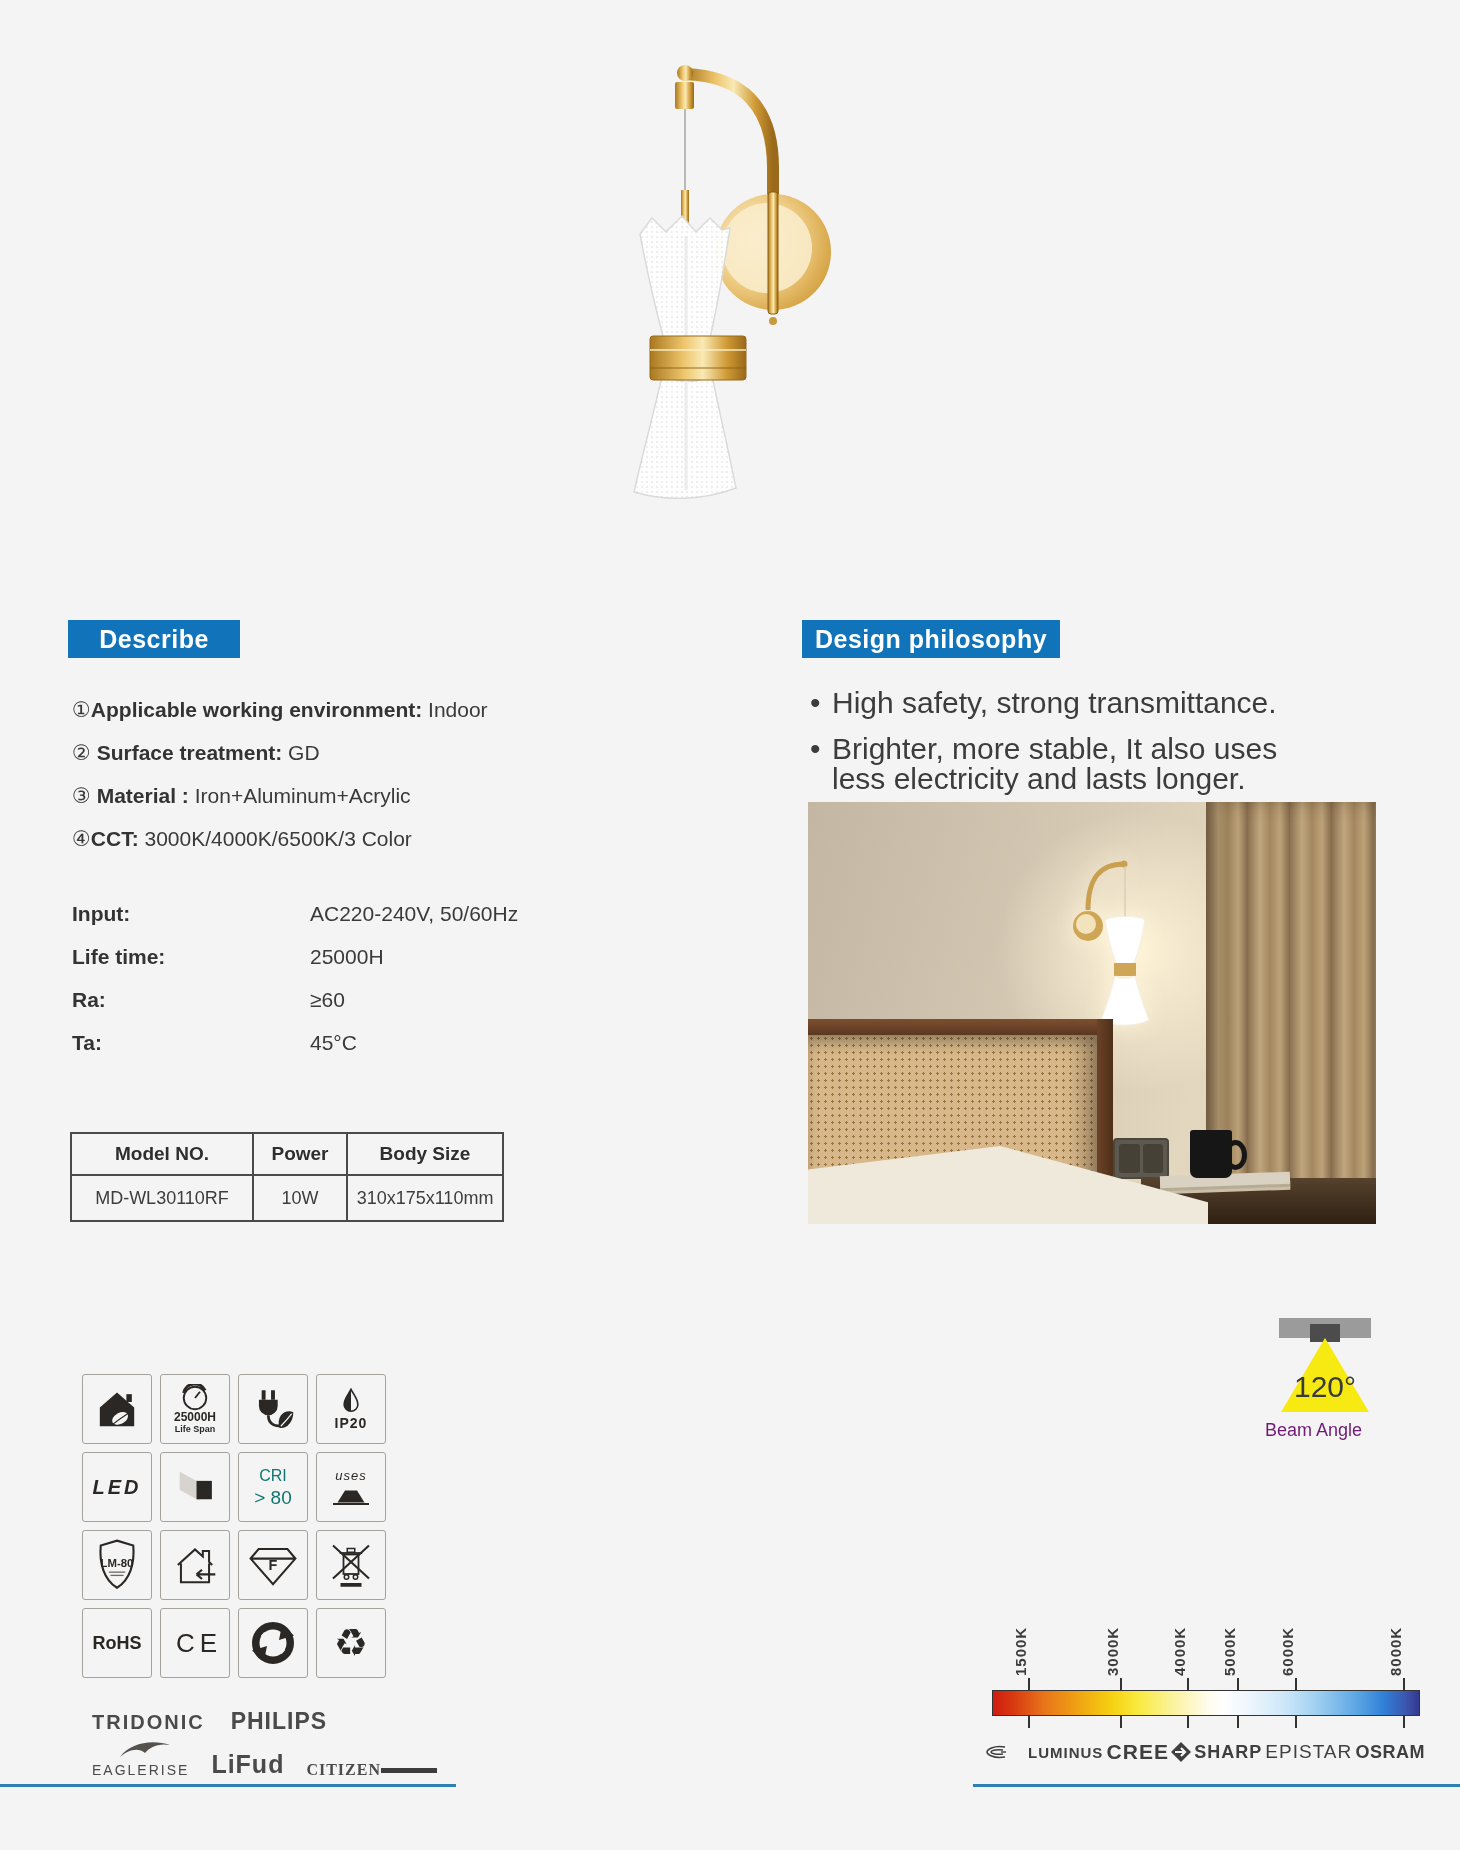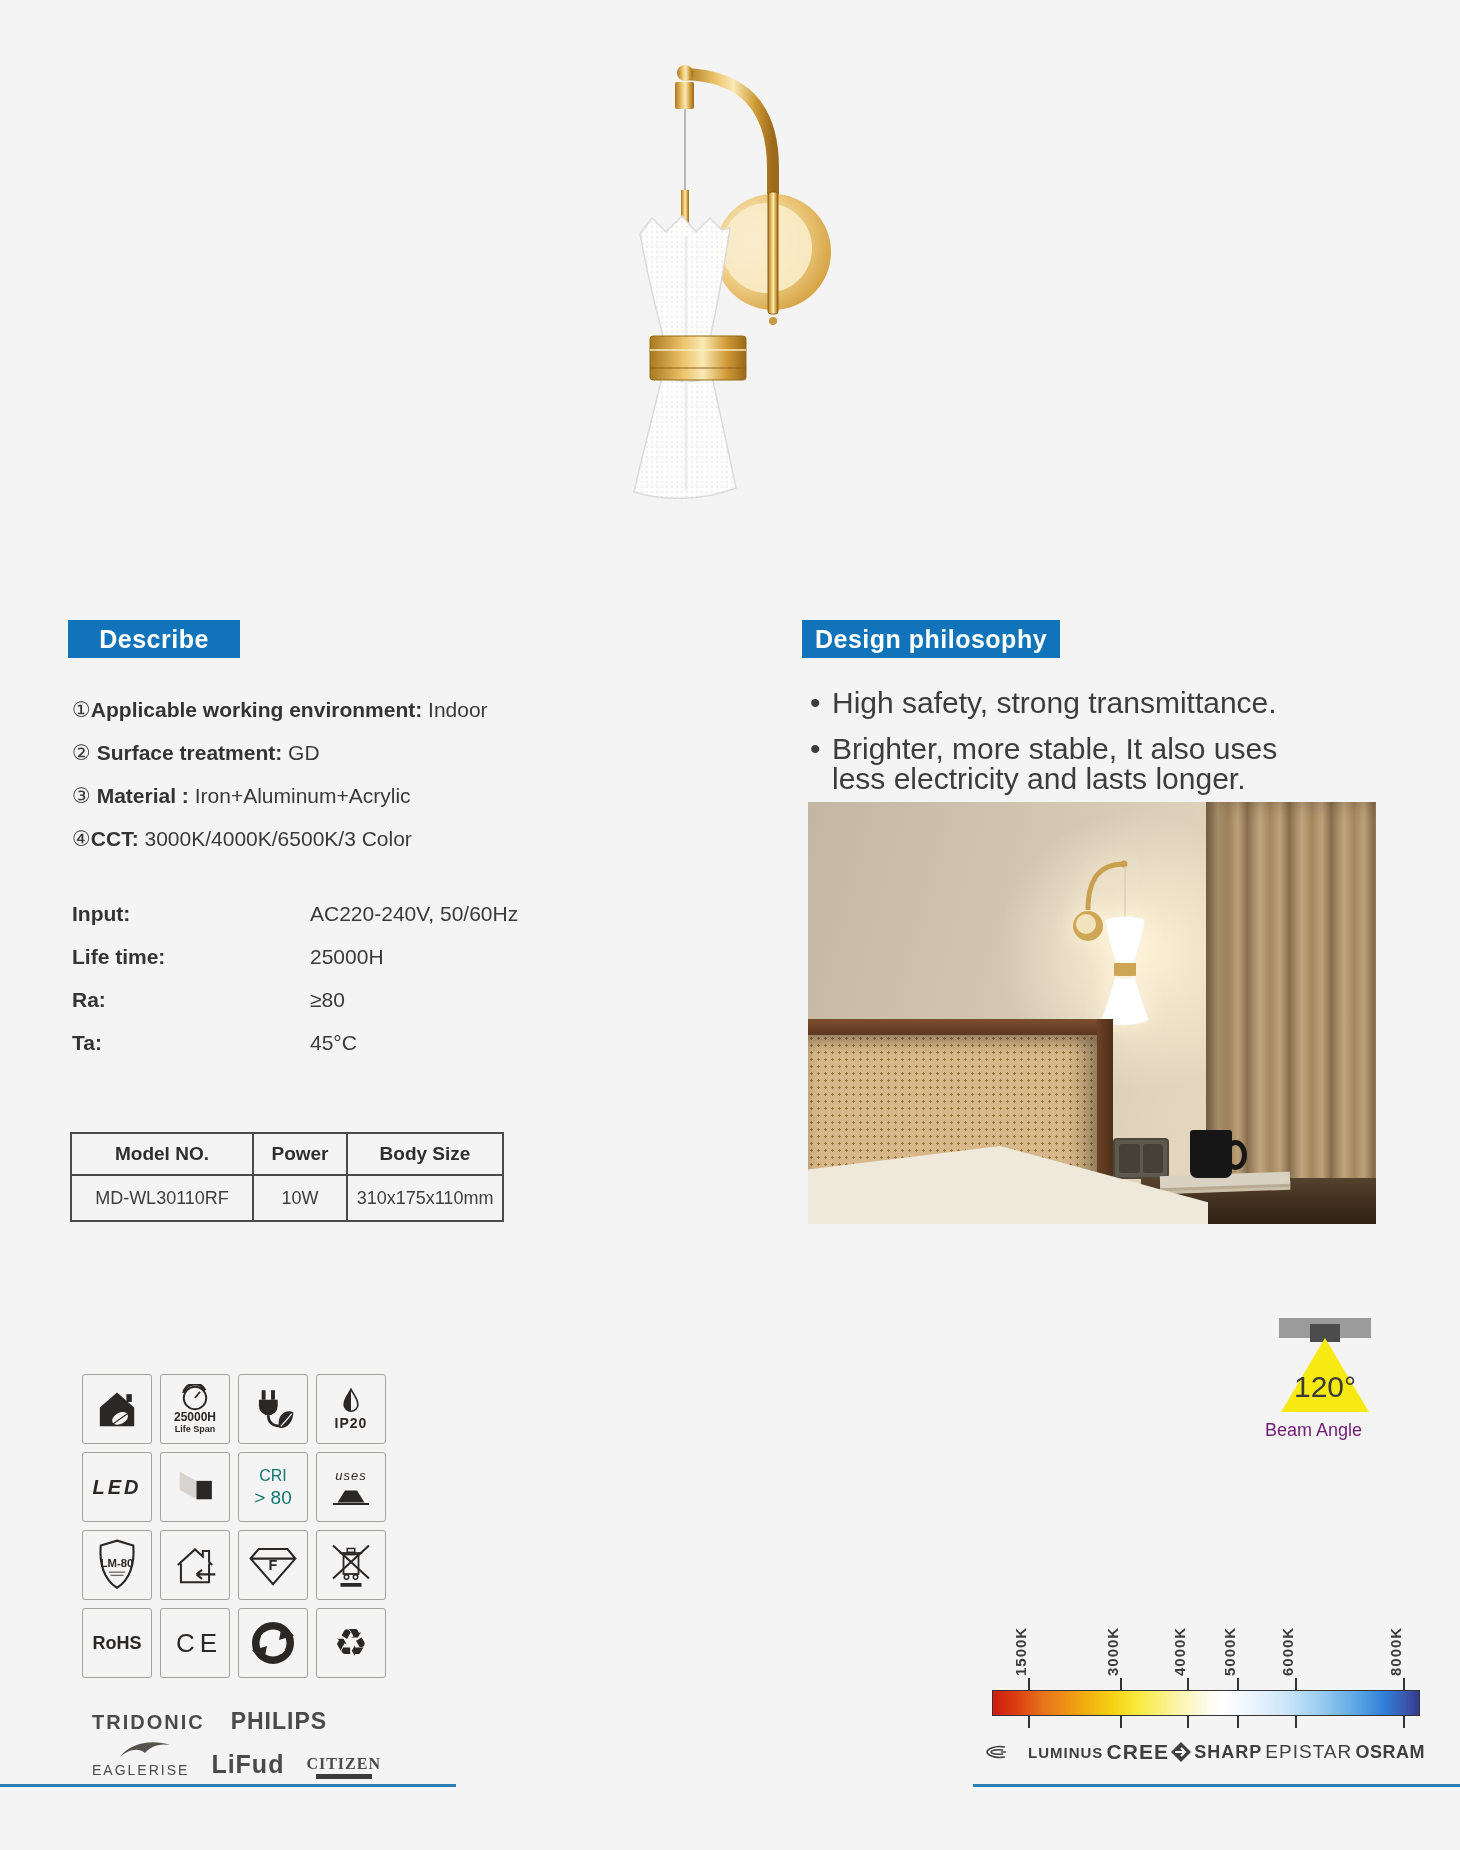--- a/index.html
+++ b/index.html
@@ -80,21 +80,21 @@
   
   .brands-left{position:absolute;left:92px;top:1708px;width:320px;color:#4a4a4a;}
   .bl-row1{display:flex;align-items:baseline;gap:26px;}
   .t-tridonic{font-size:20px;font-weight:bold;letter-spacing:2px;}
   .t-philips{font-size:23px;font-weight:bold;letter-spacing:1px;}
   .bl-row2{display:flex;align-items:flex-end;gap:22px;margin-top:12px;}
   .eaglerise{position:relative;padding-top:14px;}
   .eaglerise svg{position:absolute;left:26px;top:-8px;}
   .t-eaglerise{font-size:14px;letter-spacing:2px;font-weight:500;}
   .t-lifud{font-size:25px;font-weight:bold;letter-spacing:1px;}
-  .citizen{display:flex;flex-direction:column;align-items:center;}
+  .citizen{display:flex;flex-direction:row;align-items:center;}
   .t-citizen{font-family:"Liberation Serif","DejaVu Serif",serif;font-size:16px;font-weight:bold;letter-spacing:1px;}
   .citizen i{width:56px;height:5px;background:#3c3c3c;margin-top:1px;}
 
   
   .beam{position:absolute;left:1279px;top:1316px;width:92px;height:132px;}
   .beam-bar{position:absolute;left:0;top:2px;width:92px;height:20px;background:#9b9b9b;}
   .beam-fix{position:absolute;left:31px;top:8px;width:30px;height:18px;background:#4c4c4c;}
   .beam-cone{position:absolute;left:2px;top:22px;width:88px;height:74px;background:#f6ea12;
              clip-path:polygon(50% 0,100% 100%,0 100%);}
   .beam-deg{position:absolute;left:0;top:54px;width:92px;text-align:center;font-size:30px;color:#3a3a3a;}
@@ -190,21 +190,21 @@
     <div class="spec-row">
         <span class="spec-label">Input:</span>
         <span>AC220-240V, 50/60Hz</span>
       </div>
     <div class="spec-row">
         <span class="spec-label">Life time:</span>
         <span>25000H</span>
       </div>
     <div class="spec-row">
         <span class="spec-label">Ra:</span>
-        <span>≥80</span>
+        <span>≥60</span>
       </div>
     <div class="spec-row">
         <span class="spec-label">Ta:</span>
         <span>45°C</span>
       </div>
   </div>
 
   <table class="model-table">
     <tbody>
         <tr>

